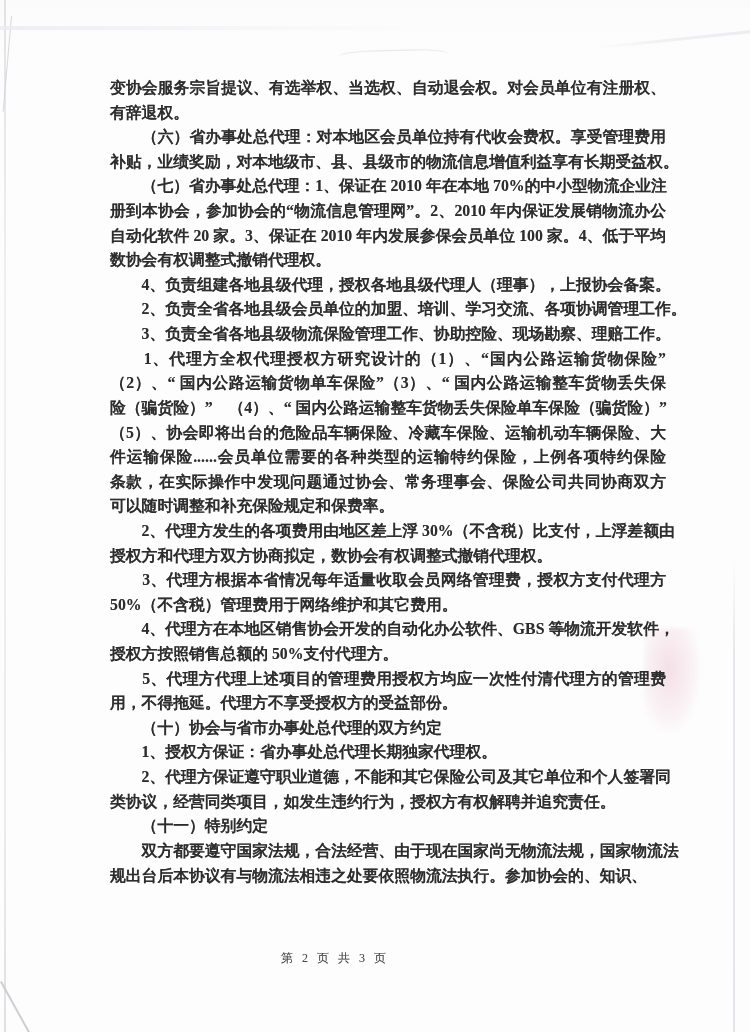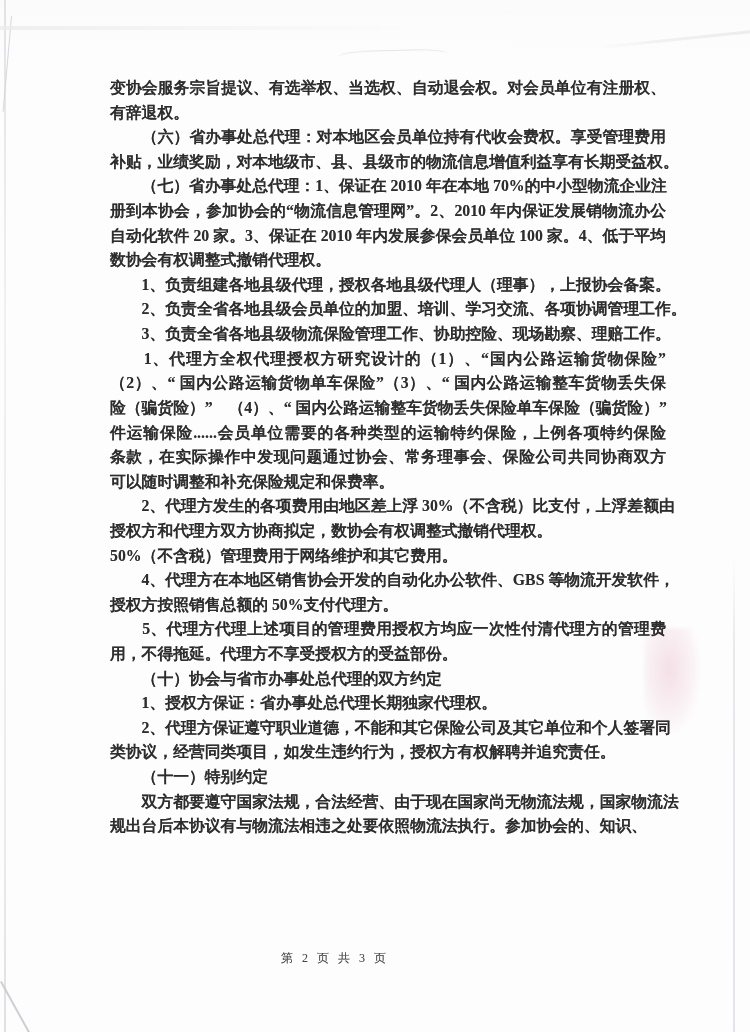--- a/index.html
+++ b/index.html
@@ -105,31 +105,33 @@
 
   <div class="textblock">
       <div class="line jfull">变协会服务宗旨提议、有选举权、当选权、自动退会权。对会员单位有注册权、</div>
       <div class="line">有辞退权。</div>
       <div class="line jfull">　　（六）省办事处总代理：对本地区会员单位持有代收会费权。享受管理费用</div>
       <div class="line">补贴，业绩奖励，对本地级市、县、县级市的物流信息增值利益享有长期受益权。</div>
       <div class="line jfull">　　（七）省办事处总代理：1、保证在 2010 年在本地 70%的中小型物流企业注</div>
       <div class="line jfull">册到本协会，参加协会的“物流信息管理网”。2、2010 年内保证发展销物流办公</div>
       <div class="line jfull">自动化软件 20 家。3、保证在 2010 年内发展参保会员单位 100 家。4、低于平均</div>
       <div class="line">数协会有权调整式撤销代理权。</div>
-      <div class="line">　　1、负责组建各地县级代理，授权各地县级代理人（理事），上报协会备案。</div>
+      <div class="line">　　4、负责组建各地县级代理，授权各地县级代理人（理事），上报协会备案。</div>
       <div class="line">　　2、负责全省各地县级会员单位的加盟、培训、学习交流、各项协调管理工作。</div>
       <div class="line">　　3、负责全省各地县级物流保险管理工作、协助控险、现场勘察、理赔工作。</div>
       <div class="line jfull">　　1、代理方全权代理授权方研究设计的（1）、“国内公路运输货物保险”</div>
       <div class="line jfull">（2）、“ 国内公路运输货物单车保险”（3）、“ 国内公路运输整车货物丢失保</div>
       <div class="line jfull">险（骗货险）”　（4）、“ 国内公路运输整车货物丢失保险单车保险（骗货险）”</div>
+      <div class="line jfull">（5）、协会即将出台的危险品车辆保险、冷藏车保险、运输机动车辆保险、大</div>
       <div class="line jfull">件运输保险......会员单位需要的各种类型的运输特约保险，上例各项特约保险</div>
       <div class="line jfull">条款，在实际操作中发现问题通过协会、常务理事会、保险公司共同协商双方</div>
       <div class="line">可以随时调整和补充保险规定和保费率。</div>
       <div class="line jfull">　　2、代理方发生的各项费用由地区差上浮 30%（不含税）比支付，上浮差额由</div>
       <div class="line">授权方和代理方双方协商拟定，数协会有权调整式撤销代理权。</div>
+      <div class="line jfull">　　3、代理方根据本省情况每年适量收取会员网络管理费，授权方支付代理方</div>
       <div class="line">50%（不含税）管理费用于网络维护和其它费用。</div>
       <div class="line jfull">　　4、代理方在本地区销售协会开发的自动化办公软件、GBS 等物流开发软件，</div>
       <div class="line">授权方按照销售总额的 50%支付代理方。</div>
       <div class="line jfull">　　5、代理方代理上述项目的管理费用授权方均应一次性付清代理方的管理费</div>
       <div class="line">用，不得拖延。代理方不享受授权方的受益部份。</div>
       <div class="line">　　（十）协会与省市办事处总代理的双方约定</div>
       <div class="line">　　1、授权方保证：省办事处总代理长期独家代理权。</div>
       <div class="line jfull">　　2、代理方保证遵守职业道德，不能和其它保险公司及其它单位和个人签署同</div>
       <div class="line">类协议，经营同类项目，如发生违约行为，授权方有权解聘并追究责任。</div>
       <div class="line">　　（十一）特别约定</div>

